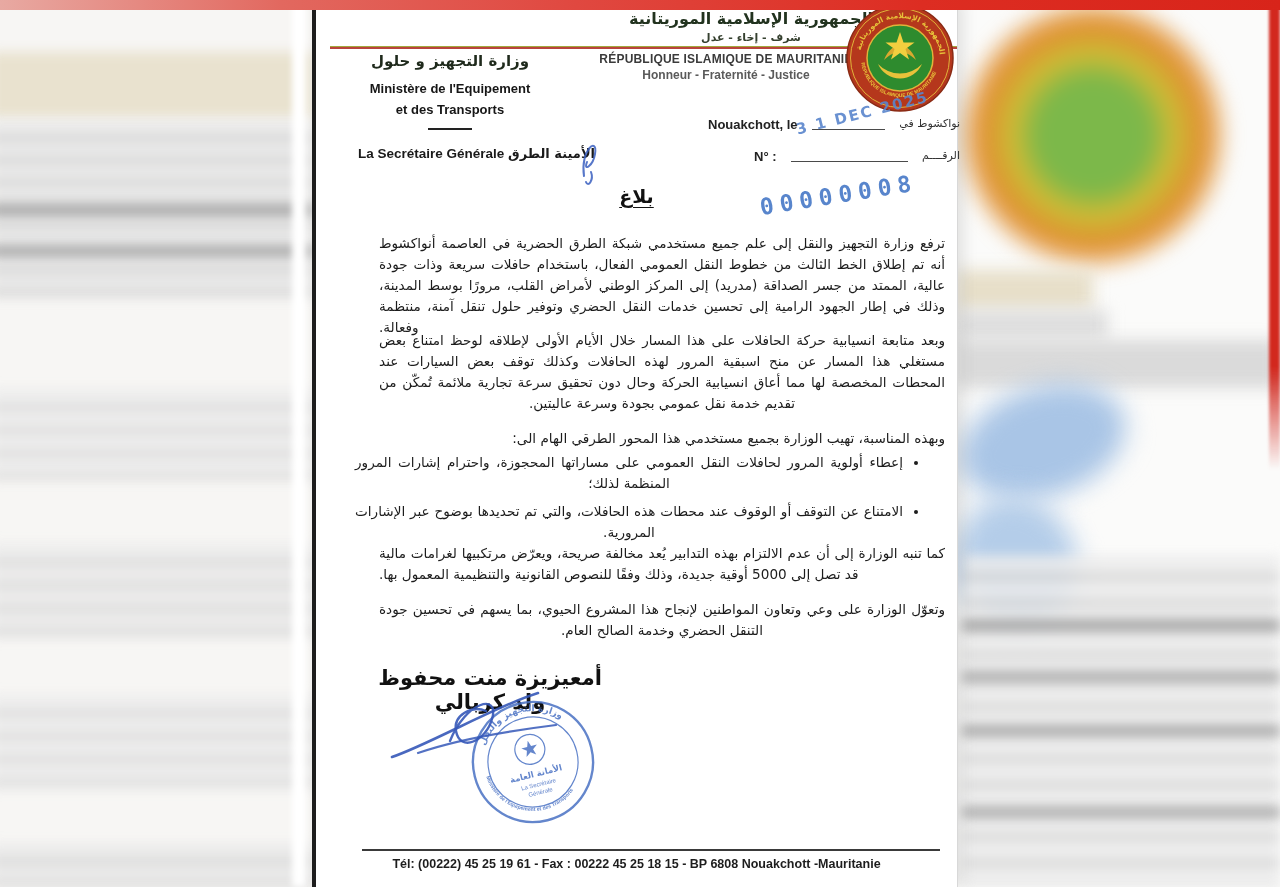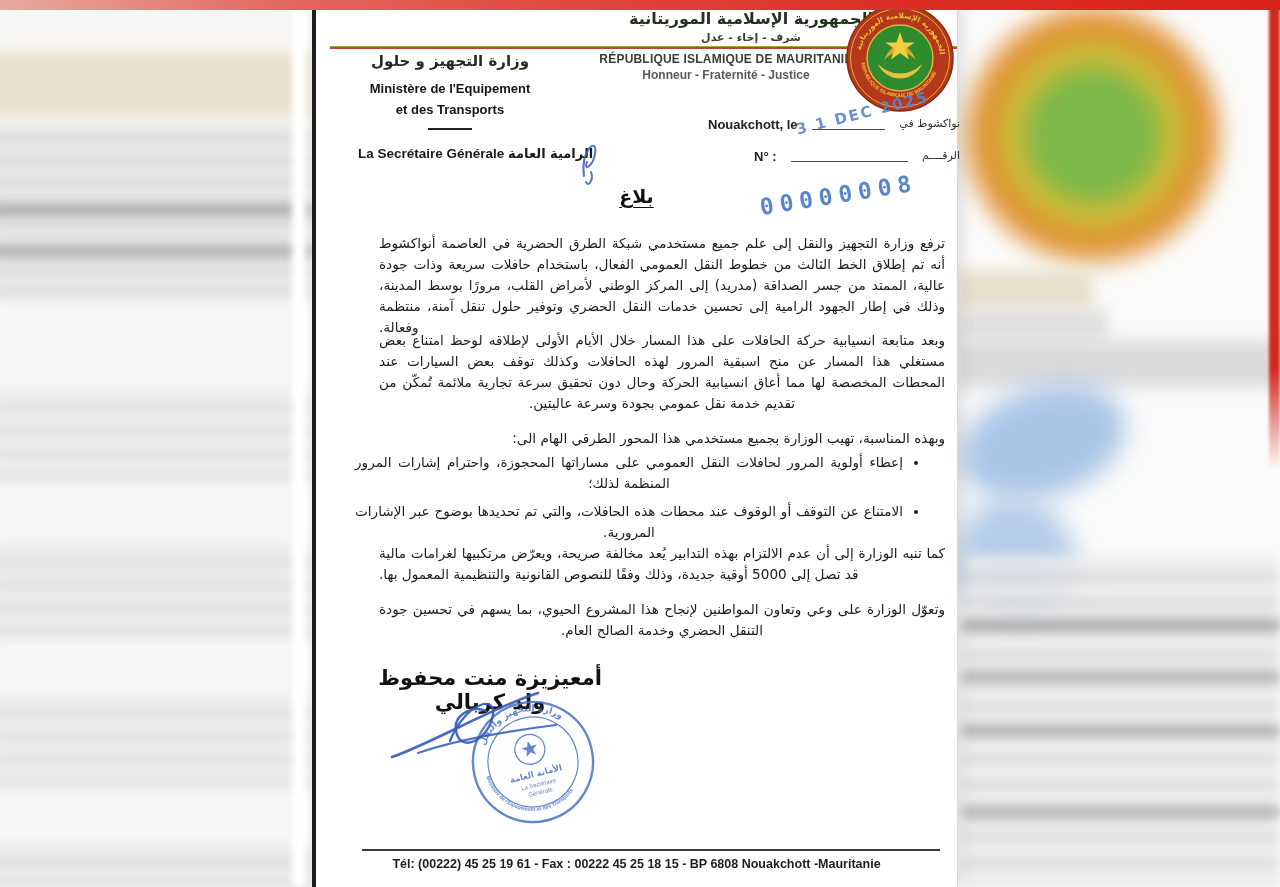--- a/index.html
+++ b/index.html
@@ -165,21 +165,21 @@
 
   <div class="abs ministry-ar">وزارة التجهيز و حلول</div>
   <div class="abs ministry-fr">
     <div>Ministère de l'Equipement</div>
     <div>et des Transports</div>
   </div>
   <div class="abs ministry-divider"></div>
 
   <div class="abs role-row">
     <span>La Secrétaire Générale</span>
-    <span class="role-ar">الرامية العامة</span>
+    <span class="role-ar">الأمينة الطرق</span>
   </div>
   <div class="abs pen-initial">
     <svg viewBox="0 0 34 58" width="34" height="58">
       <path d="M6 44 C 2 18 20 4 17 22 C 15 34 5 40 9 30 M 13 40 C 16 48 10 56 8 50" fill="none" stroke="#3a5fc0" stroke-width="2" stroke-linecap="round" opacity=".85"></path>
     </svg>
   </div>
 
   <div class="abs hdr-row row-date">
     <span class="hdr-label-fr">Nouakchott, le</span>
     <span class="hdr-line"></span>

